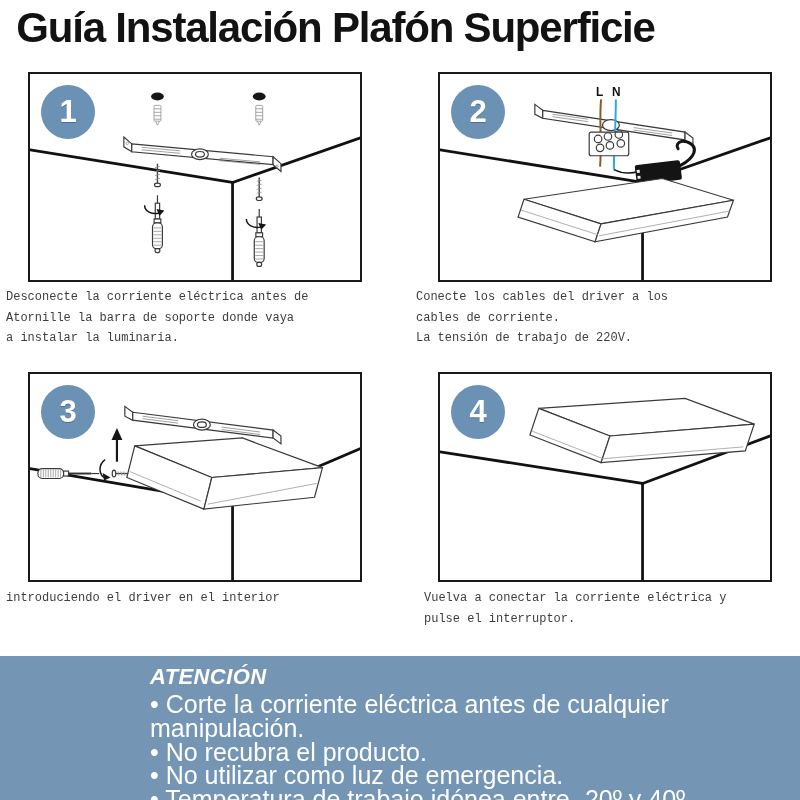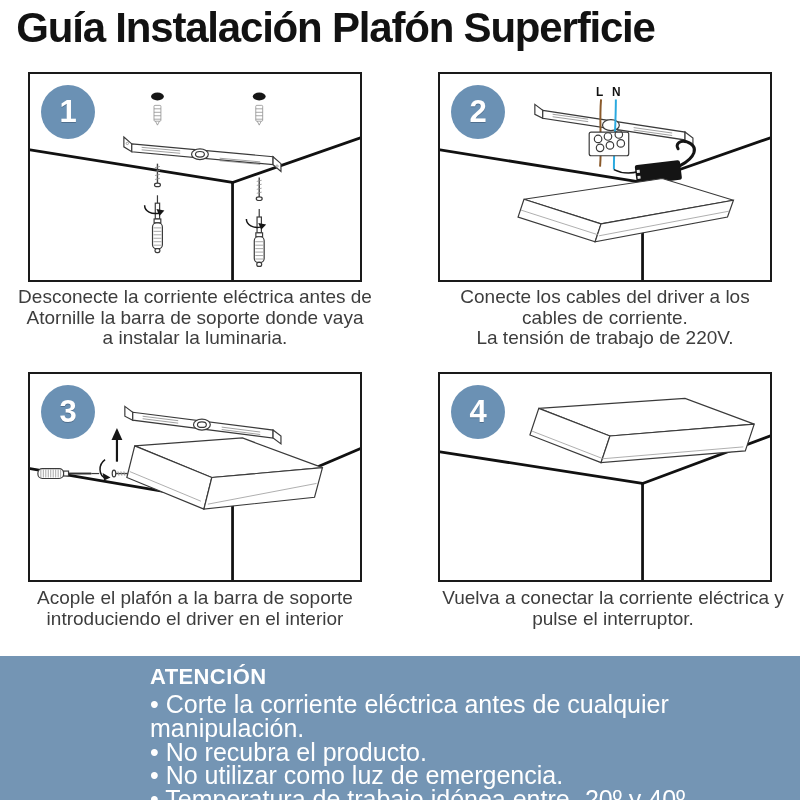--- a/index.html
+++ b/index.html
@@ -32,35 +32,35 @@
   .step3{left:28px;top:372px;}
   .step4{left:438px;top:372px;}
   .badge{
     position:absolute;left:11px;top:11px;width:54px;height:54px;border-radius:50%;
     background:var(--badge-blue,#6b91b4);color:#fff;
     display:flex;align-items:center;justify-content:center;
     font-size:31px;font-weight:800;z-index:2;
     text-shadow:0 1px 0 rgba(30,45,70,.35);
   }
   .caption{
-    position:absolute;width:378px;text-align:center;
+    position:absolute;width:378px;
     color:var(--caption-text,#3d3d3d);
-    font-size:19px;line-height:20.5px;
+    font-size:12px;line-height:20.5px;font-family:Liberation Mono, monospace;
   }
   .cap1{left:6px;top:287px;}
   .cap2{left:416px;top:287px;}
   .cap3{left:6px;top:588px;}
   .cap4{left:424px;top:588px;}
   .attention{
     position:absolute;left:0;top:656px;width:800px;height:144px;
     background:var(--attention-bg,#7495b4);
   }
   .attention-inner{padding:7px 8px 0 150px;color:var(--attention-text,#fff);}
   .attention-heading{
-    font-size:22px;font-weight:800;letter-spacing:.4px;margin:1px 0 3px 0;
+    font-size:22px;font-weight:800;letter-spacing:.4px;margin:1px 0 3px 0;font-style:italic;
   }
   .attention-bullets div{font-size:25px;line-height:23.8px;}
   
   .thick{stroke:#111;stroke-width:2.8;fill:none;stroke-linecap:square;}
   .ln{stroke:#3a3a3a;stroke-width:1.2;fill:#fff;}
   .lnf{stroke:#3a3a3a;stroke-width:1.2;fill:none;}
   .gray{stroke:#8f8f8f;stroke-width:.8;fill:#fff;}
   .grayl{stroke:#8f8f8f;stroke-width:.8;fill:none;}
   .slot{stroke:#777;stroke-width:.7;fill:none;}
   .scr{stroke:#444;stroke-width:1.4;fill:none;}
@@ -242,21 +242,20 @@
       <div>Desconecte la corriente eléctrica antes de</div>
       <div>Atornille la barra de soporte donde vaya</div>
       <div>a instalar la luminaria.</div>
     </div>
   <div class="caption cap2">
       <div>Conecte los cables del driver a los</div>
       <div>cables de corriente.</div>
       <div>La tensión de trabajo de 220V.</div>
     </div>
   <div class="caption cap3">
-      <div>Acople el plafón a la barra de soporte</div>
       <div>introduciendo el driver en el interior</div>
     </div>
   <div class="caption cap4">
       <div>Vuelva a conectar la corriente eléctrica y</div>
       <div>pulse el interruptor.</div>
     </div>
 
   <footer class="attention">
     <div class="attention-inner">
       <div class="attention-heading">ATENCIÓN</div>

